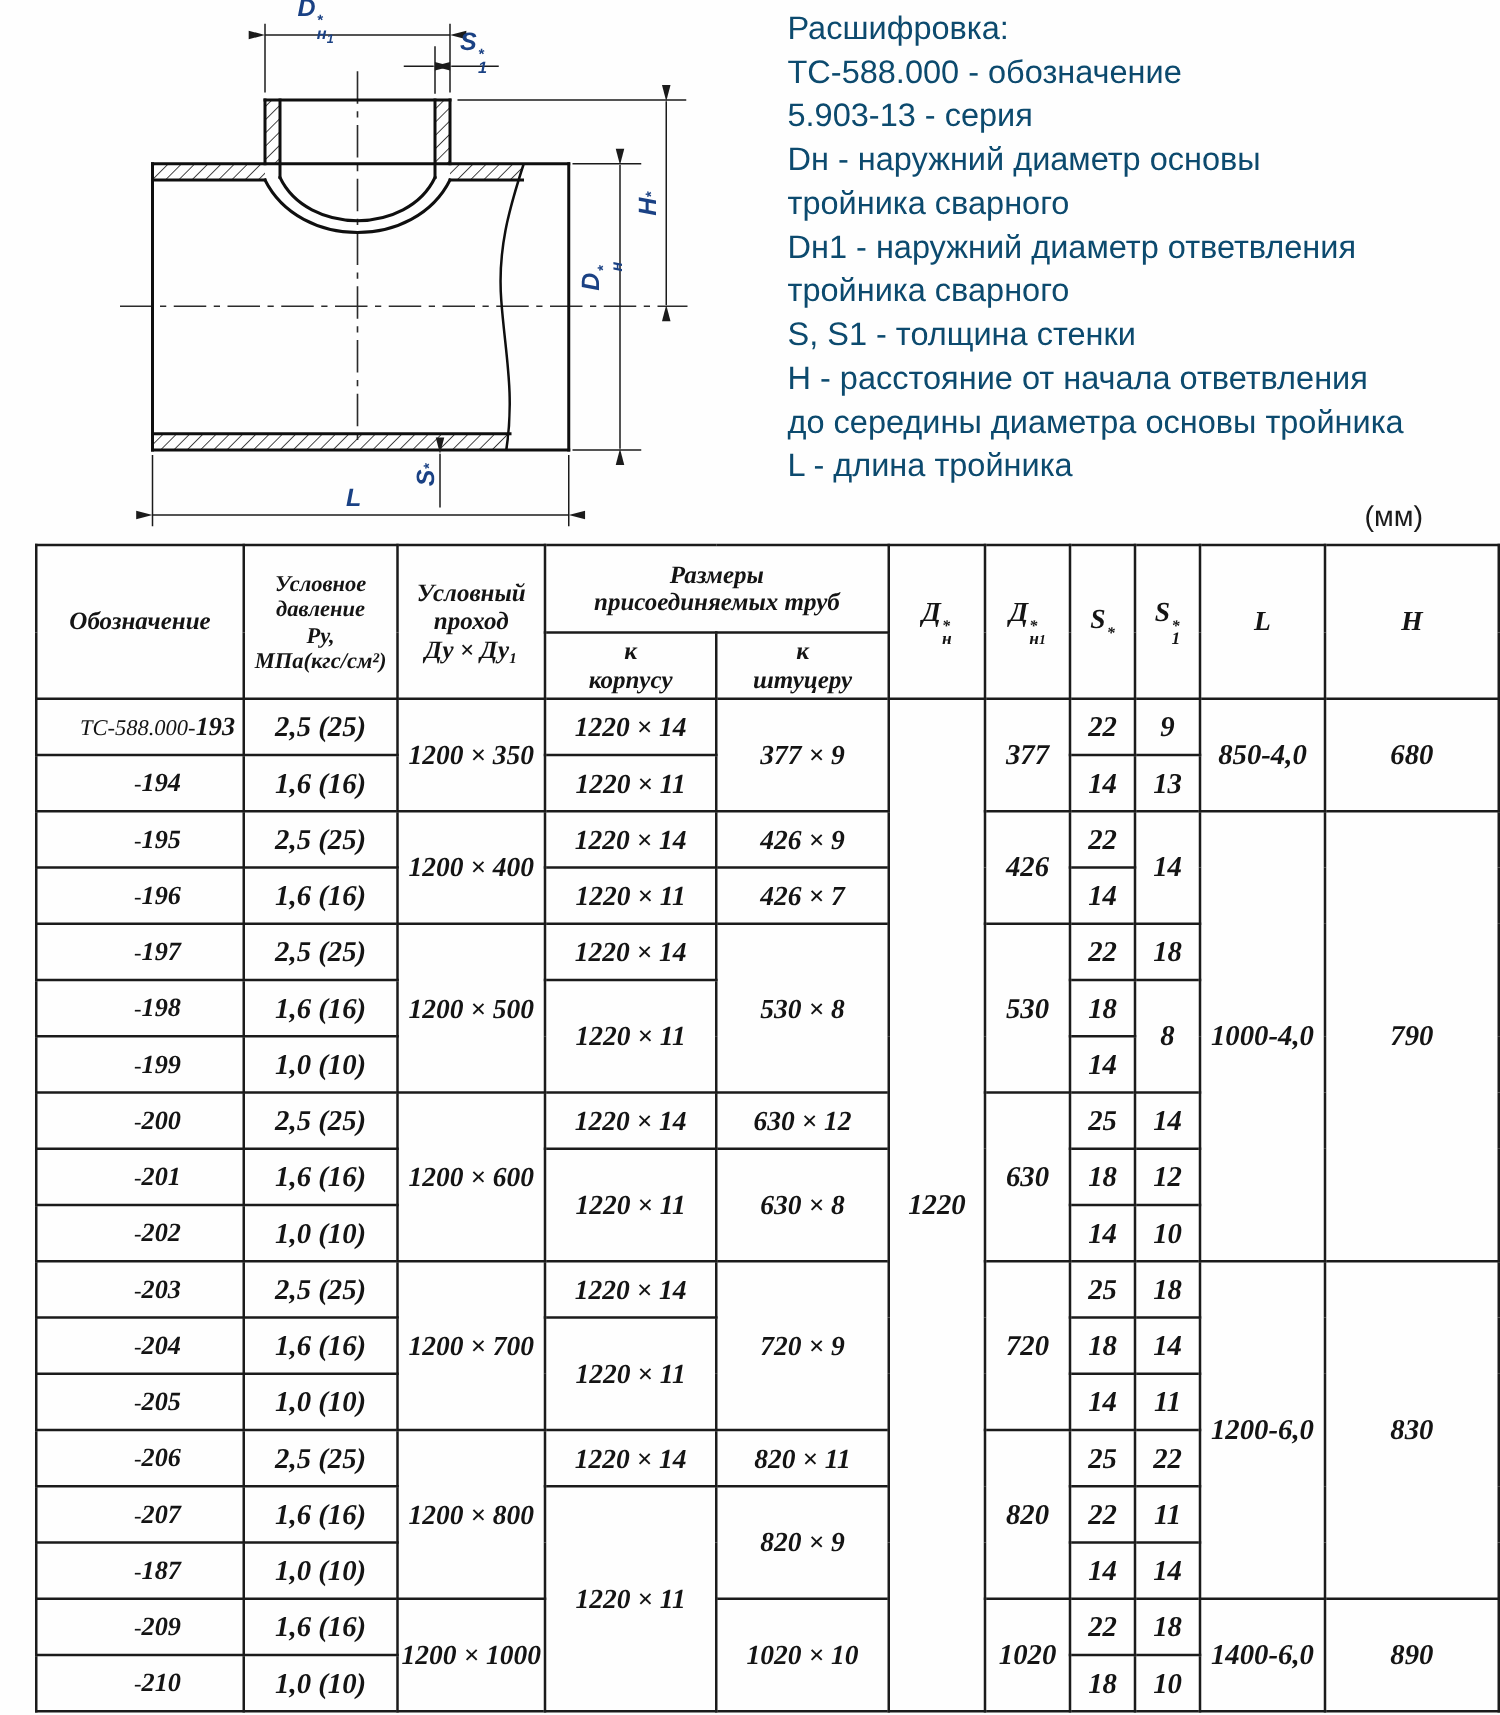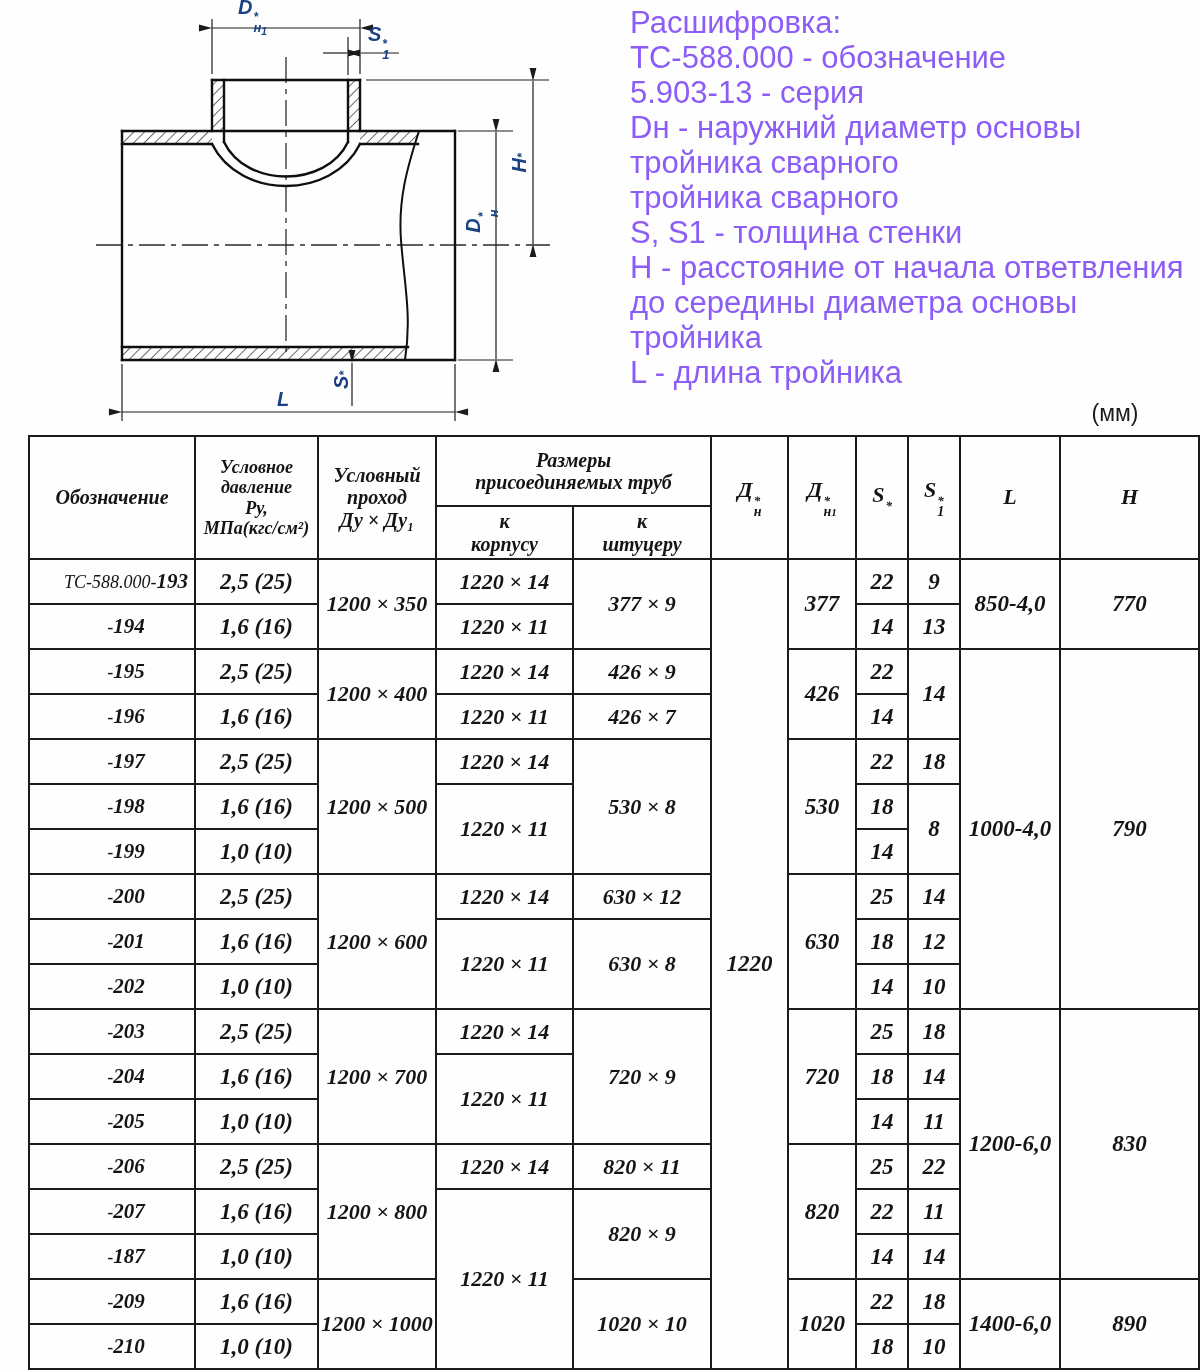--- a/index.html
+++ b/index.html
@@ -9,21 +9,21 @@
   
   .drawing{position:absolute;left:0;top:0;width:620px;height:430px;}
   .dlab{position:absolute;color:#1a4184;font-family:"Liberation Sans",sans-serif;
         font-weight:bold;font-style:italic;font-size:20px;line-height:1;white-space:nowrap;}
   .ctr{transform:translate(-50%,-50%);}
   .rot{transform:translate(-50%,-50%) rotate(-90deg);}
   .lstk{display:inline-flex;flex-direction:column;line-height:.85;vertical-align:-7px;margin-left:1px;}
   .lstar{font-size:12px;} .lsub{font-size:13px;} .lss{font-size:10px;vertical-align:-3px;}
 
   
-  .legend{position:absolute;left:630px;top:5px;width:566px;font-size:31px;line-height:35px;color:#8b5cf6;}
+  .legend{position:absolute;left:630px;top:5px;width:566px;font-size:26px;line-height:35px;color:#0c4a6e;}
   .units{position:absolute;left:1055px;top:400px;width:120px;text-align:center;font-size:23px;color:#1a1a1a;}
 
   
   table.tbl{position:absolute;left:28px;top:435px;border-collapse:collapse;table-layout:fixed;}
   .tbl td{border:2px solid #1b1b1b;text-align:center;vertical-align:middle;padding:0;
           font-family:"Liberation Serif",serif;font-style:italic;overflow:hidden;}
   .hrow1{height:70px;} .hrow2{height:53px;} .brow{height:45px;}
   .hd{font-size:20px;font-weight:600;line-height:1.12;white-space:pre-line;}
   .hd-sm{font-size:18px;}
   .hd-big{font-size:22px;}
@@ -140,20 +140,21 @@
       <span>L</span>
     </div>
   </div>
 
   <div class="legend">
     <div>Расшифровка:</div>
     <div>ТС-588.000 - обозначение</div>
     <div>5.903-13 - серия</div>
     <div>Dн - наружний диаметр основы</div>
     <div>тройника сварного</div>
+    <div>Dн1 - наружний диаметр ответвления</div>
     <div>тройника сварного</div>
     <div>S, S1 - толщина стенки</div>
     <div>H - расстояние от начала ответвления</div>
     <div>до середины диаметра основы тройника</div>
     <div>L - длина тройника</div>
   </div>
 
   <div class="units">(мм)</div>
 
   <table class="tbl">
@@ -201,21 +202,21 @@
       <td class="des bl0"><span class="des-prefix">ТС-588.000-</span><span class="des-num">193</span></td>
       <td class="num blA">2,5 (25)</td>
       <td rowspan="2" class="dim blB">1200 × 350</td>
       <td class="dim blB">1220 × 14</td>
       <td rowspan="2" class="dim">377 × 9</td>
       <td rowspan="18" class="num blB bbT">1220</td>
       <td rowspan="2" class="num">377</td>
       <td class="num blB">22</td>
       <td class="num">9</td>
       <td rowspan="2" class="num blB">850-4,0</td>
-      <td rowspan="2" class="num blB br0">770</td>
+      <td rowspan="2" class="num blB br0">680</td>
     </tr>
     <tr class="brow">
       <td class="des bl0"><span class="des-prefix">-</span><span class="des-num">194</span></td>
       <td class="num blA">1,6 (16)</td>
       <td class="dim blB">1220 × 11</td>
       <td class="num blB">14</td>
       <td class="num">13</td>
     </tr>
     <tr class="brow">
       <td class="des bl0"><span class="des-prefix">-</span><span class="des-num">195</span></td>

